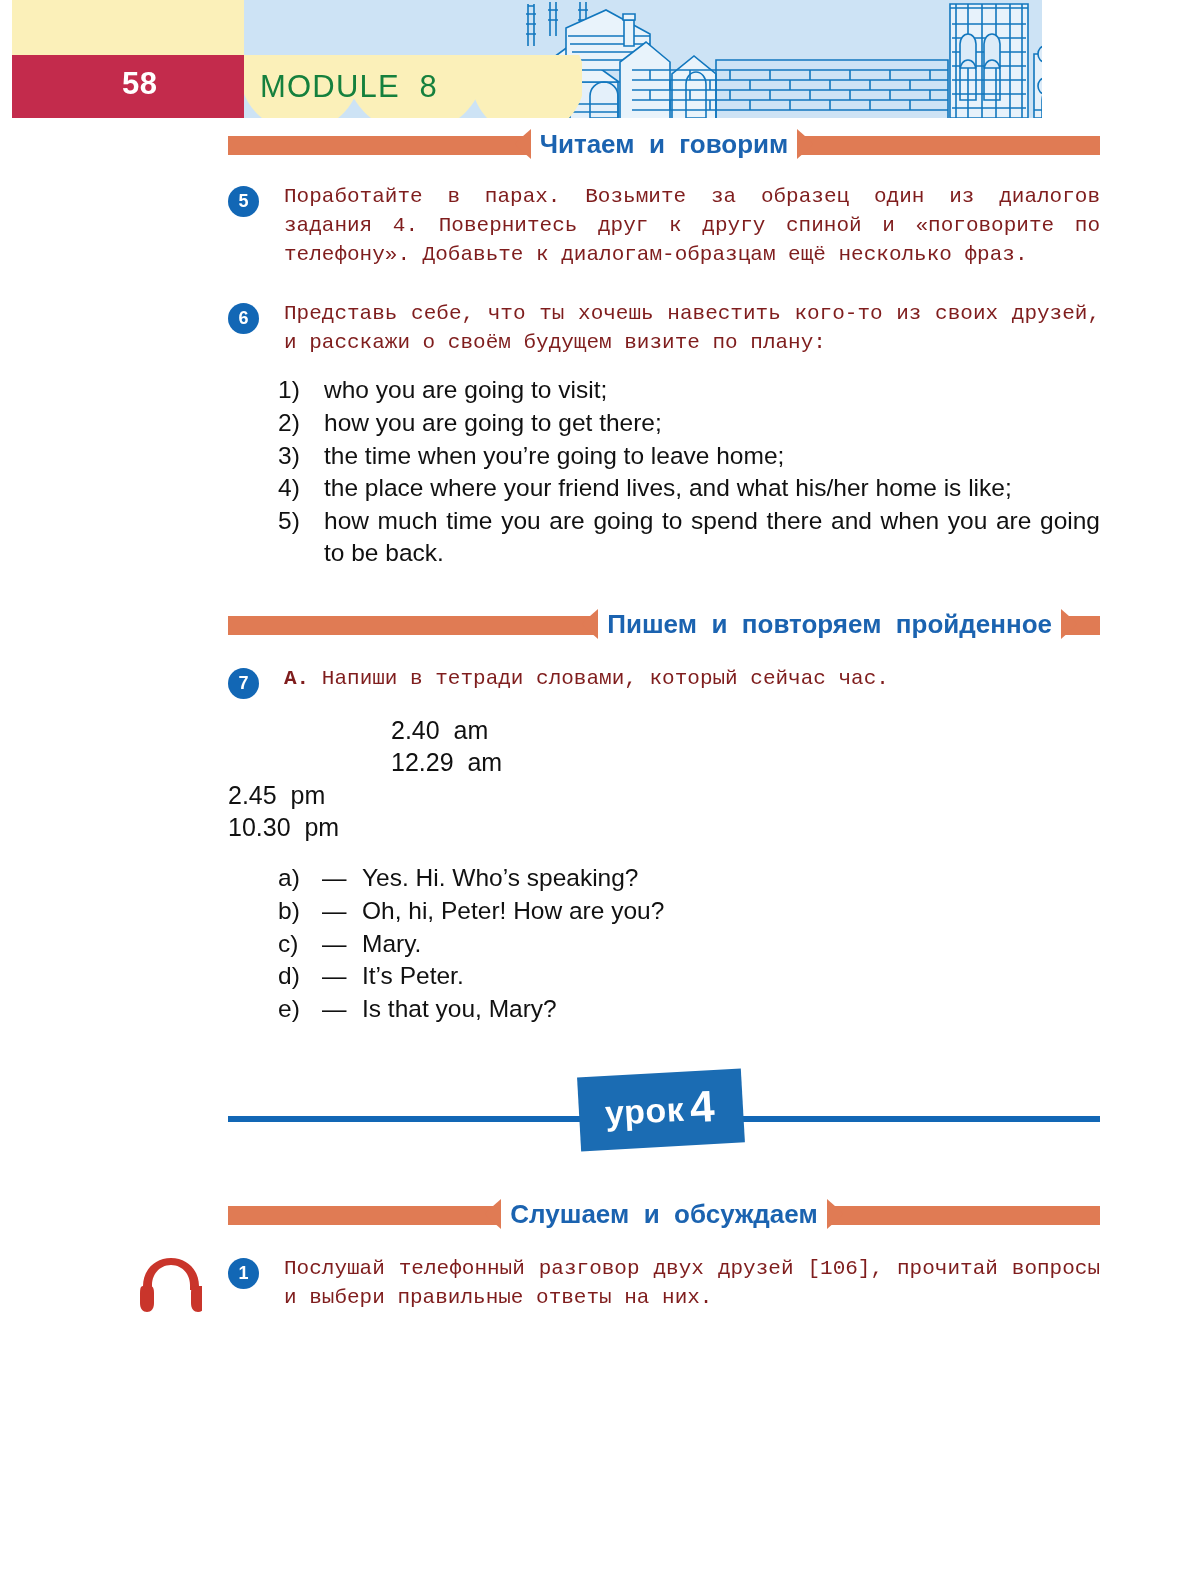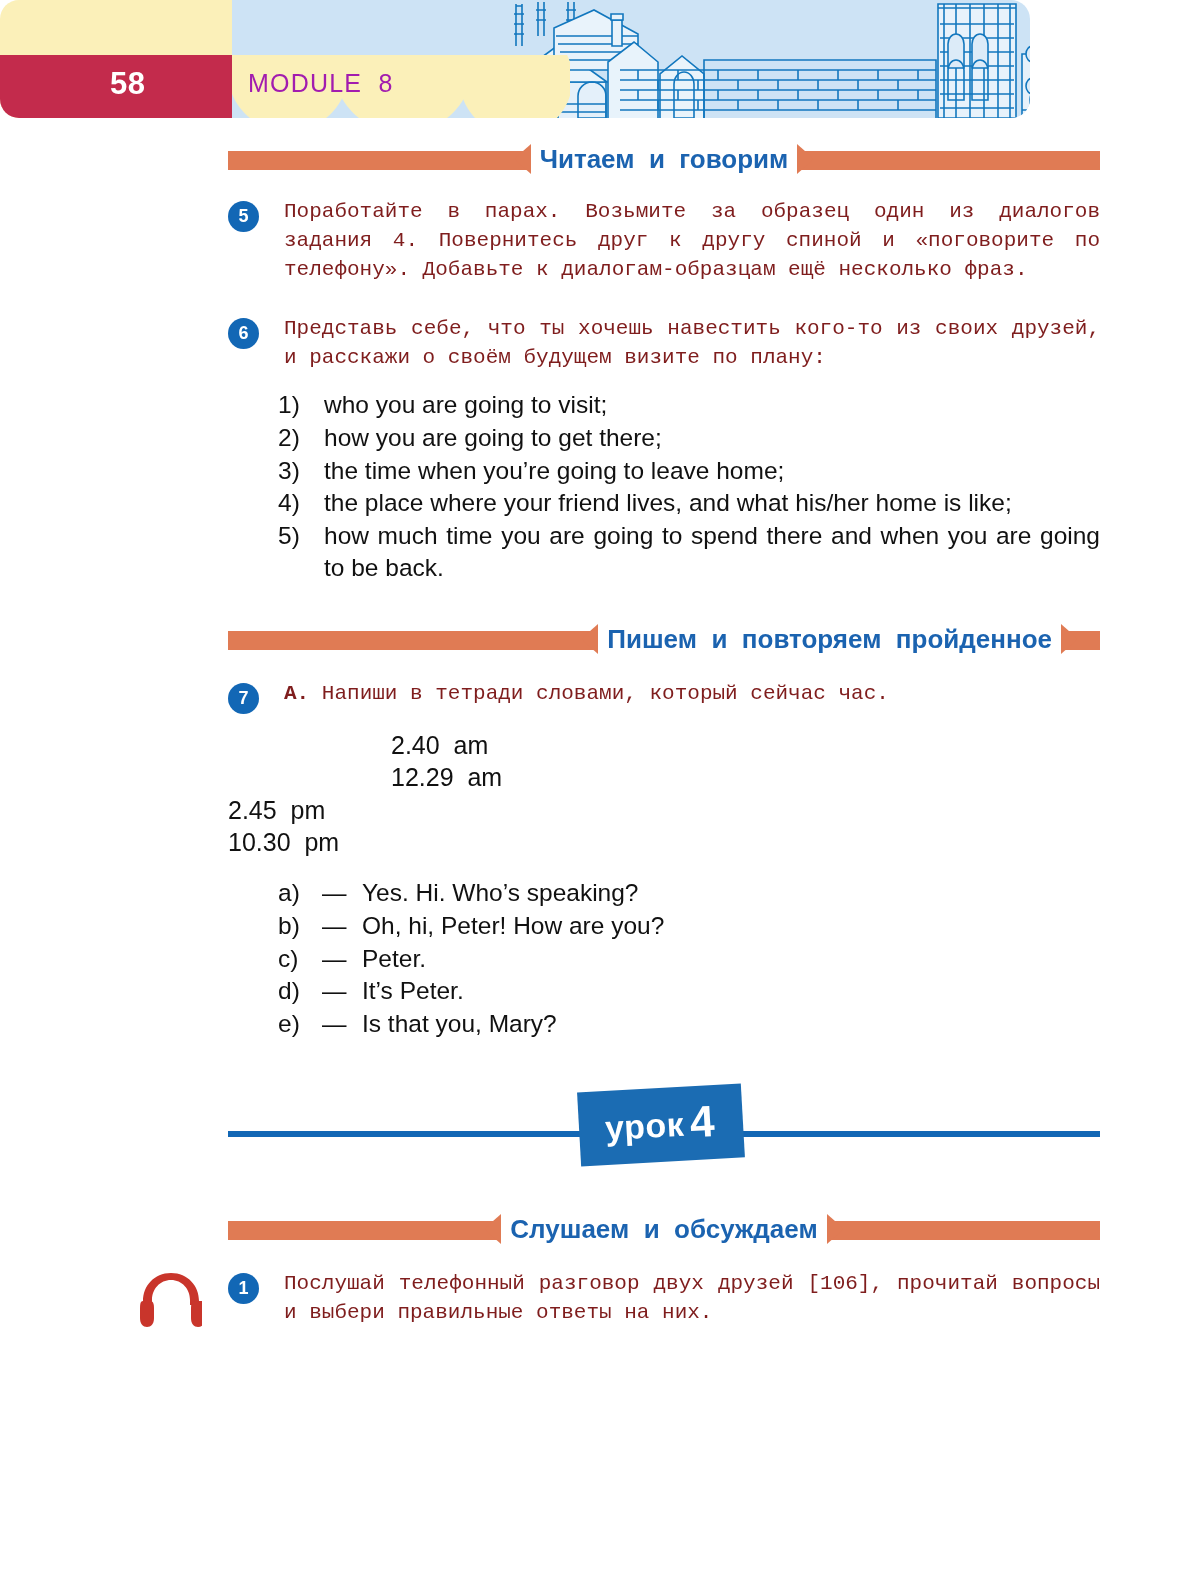--- a/index.html
+++ b/index.html
@@ -13,25 +13,24 @@
     height: 1575px;
     position: relative;
     overflow: hidden;
     font-family: "Liberation Serif", serif;
     color: #000;
   }
 
   
   .header {
     position: absolute;
-    left: 0; top: 0;
+    left: 12px; top: 0;
     width: 1030px;
     height: 118px;
     overflow: hidden;
-    border-radius: 19px;
   }
   .hdr-cream-left {
     position: absolute; left: 0; top: 0;
     width: 232px; height: 118px;
     background: #FBF0B9;
   }
   .hdr-sky {
     position: absolute; left: 232px; top: 0;
     width: 870px; height: 118px;
     background: #CDE3F5;
@@ -75,23 +74,23 @@
     font-family: "Liberation Sans", sans-serif;
     font-weight: bold;
     font-size: 31px;
     color: #ffffff;
     letter-spacing: 0.5px;
   }
   .module-label {
     position: absolute;
     left: 248px; top: 69px;
     font-family: "Liberation Sans", sans-serif;
-    font-size: 25px;
+    font-size: 31px;
     letter-spacing: 1.2px;
-    color: #a21caf;
+    color: #15803d;
     white-space: pre;
   }
   .skyline {
     position: absolute;
     left: 478px; top: 0;
     width: 624px; height: 118px;
   }
 
   
   .content {
@@ -319,21 +318,21 @@
 
   <div class="hdr-cream-blob"></div>
   <div class="hdr-crimson"></div>
   <div class="page-number">58</div>
   <div class="module-label">MODULE  8</div>
   <div class="hdr-blue-block"></div>
 </div>
 
 <div class="content">
 
-  <div class="section-bar" style="margin-top:24px">
+  <div class="section-bar" style="margin-top:9px">
     <div class="bar-fill"></div>
     <div style="flex:1 1 auto"></div>
     <svg class="chev-l" viewBox="0 0 17 30">
       <polygon points="17,0 17,30 0,15" fill="#E07B54"></polygon>
     </svg>
     <div class="sec-label">Читаем  и  говорим</div>
     <svg class="chev-r" viewBox="0 0 17 30">
       <polygon points="0,0 0,30 17,15" fill="#E07B54"></polygon>
     </svg>
     <div style="flex:1 1 auto"></div>
@@ -411,21 +410,21 @@
         <span class="txt" style="text-align-last:left">Yes.  Hi.  Who’s  speaking?</span>
       </li>
       <li>
         <span class="mark">b)</span>
         <span class="dash">—</span>
         <span class="txt">Oh,  hi,  Peter!  How  are  you?</span>
       </li>
       <li>
         <span class="mark">c)</span>
         <span class="dash">—</span>
-        <span class="txt">Peter.</span>
+        <span class="txt">Mary.</span>
       </li>
       <li>
         <span class="mark">d)</span>
         <span class="dash">—</span>
         <span class="txt">It’s  Peter.</span>
       </li>
       <li>
         <span class="mark">e)</span>
         <span class="dash">—</span>
         <span class="txt">Is  that  you,  Mary?</span>

